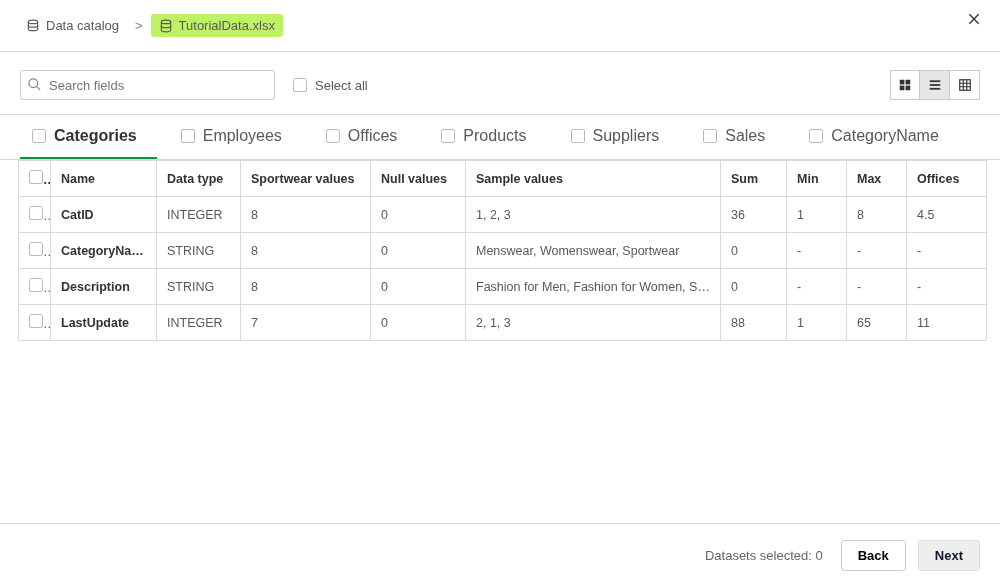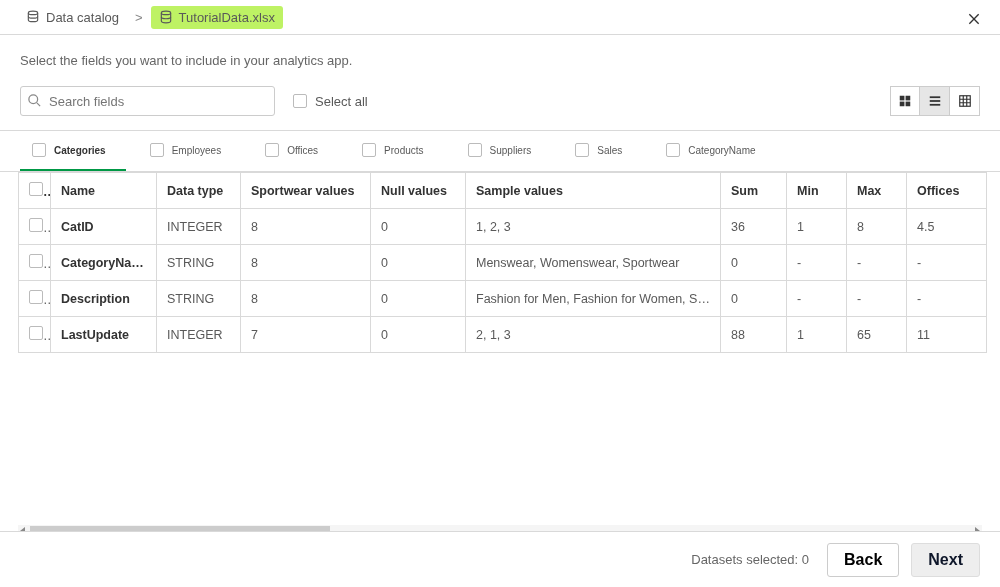--- a/index.html
+++ b/index.html
@@ -1,17 +1,17 @@
 <!DOCTYPE html>
 <html><head>
 <meta charset="utf-8">
 <style>
   * { box-sizing: border-box; }
   html, body { margin: 0; padding: 0; font-family: Arial, Helvetica, sans-serif; font-size: 13px; color: #595959; background: #fff; width: 1000px; height: 587px; overflow: hidden; }
-  .breadcrumb-bar { display: flex; align-items: center; padding: 8px 18px; border-bottom: 1px solid #d9d9d9; height: 35px; position: relative; }
+  .breadcrumb-bar { display: flex; align-items: center; padding: 8px 18px; border-bottom: 1px solid #d9d9d9; height: 52px; position: relative; }
   .bc-item { display: flex; align-items: center; gap: 6px; padding: 4px 8px; border-radius: 3px; cursor: pointer; }
   .bc-item.active { background: #bef264; }
   .bc-sep { margin: 0 8px; color: #888; }
   .close-x { position: absolute; right: 14px; top: 7px; cursor: pointer; padding: 4px; }
   .header-section { padding: 18px 20px 0 20px; }
   .page-title { font-size: 22px; font-weight: 700; color: #333; margin: 0 0 4px 0; }
   .page-subtitle { color: #666; margin: 0 0 18px 0; }
   .controls-row { display: flex; align-items: center; padding: 0 20px 14px 20px; }
   .search-wrap { position: relative; width: 255px; }
   .search-wrap input { width: 100%; height: 30px; padding: 4px 8px 4px 28px; border: 1px solid #ccc; border-radius: 3px; font-size: 13px; }
@@ -19,43 +19,43 @@
   .select-all { display: flex; align-items: center; gap: 8px; margin-left: 18px; }
   .chk { width: 14px; height: 14px; border: 1px solid #bbb; border-radius: 2px; display: inline-block; background: #fff; }
   .view-toggle { margin-left: auto; display: flex; }
   .vt-btn { width: 30px; height: 30px; border: 1px solid #ccc; background: #fff; display: flex; align-items: center; justify-content: center; cursor: pointer; }
   .vt-btn + .vt-btn { border-left: none; }
   .vt-btn.active { background: #e6e6e6; }
   .tabs-section { border-top: 1px solid #d9d9d9; border-bottom: 1px solid #d9d9d9; }
   .tabs { display: flex; padding: 0 20px; }
   .tab { display: flex; align-items: center; gap: 8px; padding: 12px 20px 12px 12px; cursor: pointer; border-bottom: 2px solid transparent; margin-right: 12px; }
   .tab.selected { border-bottom: 2px solid #009845; color: #333; font-weight: 600; }
-  .tab .tab-label { font-size: 10px; }
+  .tab .tab-label { font-size: 16px; }
   .table-wrap { padding: 0 0 0 18px; border-radius: 28px; }
   table.grid { border-collapse: collapse; width: calc(100% - 18px); table-layout: fixed; }
   table.grid col.c-chk { width: 32px; }
   table.grid col.c-name { width: 106px; }
   table.grid col.c-type { width: 84px; }
   table.grid col.c-dv { width: 130px; }
   table.grid col.c-nv { width: 95px; }
   table.grid col.c-sv { width: 255px; }
   table.grid col.c-sum { width: 66px; }
   table.grid col.c-min { width: 60px; }
   table.grid col.c-max { width: 60px; }
   table.grid col.c-avg { width: 80px; }
   table.grid th, table.grid td { border: 1px solid #d9d9d9; padding: 9px 10px; text-align: left; font-size: 12.5px; white-space: nowrap; overflow: hidden; text-overflow: ellipsis; }
   table.grid th { font-weight: 700; color: #333; background: #fff; }
   table.grid td.name-cell { font-weight: 700; color: #333; }
   .chk-cell { text-align: center !important; }
   .scroll-bar-mock { position: absolute; left: 18px; right: 18px; bottom: 50px; height: 12px; background: #f5f5f5; display: flex; align-items: center; }
   .scroll-thumb { height: 10px; width: 300px; background: #ccc; margin-left: 12px; }
   .scroll-tri-left { position: absolute; left: 2px; top: 2px; width: 0; height: 0; border-top: 4px solid transparent; border-bottom: 4px solid transparent; border-right: 5px solid #888; }
   .scroll-tri-right { position: absolute; right: 2px; top: 2px; width: 0; height: 0; border-top: 4px solid transparent; border-bottom: 4px solid transparent; border-left: 5px solid #888; }
-  .footer { position: absolute; bottom: 0; left: 0; right: 0; height: 56px; border-top: 1px solid #d9d9d9; display: flex; align-items: center; justify-content: flex-end; padding: 0 20px; gap: 12px; background: #fff; }
-  .btn { padding: 7px 16px; border: 1px solid #ccc; background: #fff; border-radius: 3px; font-size: 16px; font-weight: 600; cursor: pointer; }
+  .footer { position: absolute; bottom: 0; left: 0; right: 0; height: 64px; border-top: 1px solid #d9d9d9; display: flex; align-items: center; justify-content: flex-end; padding: 0 20px; gap: 12px; background: #fff; }
+  .btn { padding: 7px 16px; border: 1px solid #ccc; background: #fff; border-radius: 3px; font-size: 13px; font-weight: 600; cursor: pointer; }
   .btn.disabled { background: #eee; color: #0f172a; border-color: #ddd; cursor: default; }
   .ds-status { color: #666; margin-right: 6px; }
   svg { display: block; }
 </style>
 </head>
 <body>
 
 <div class="breadcrumb-bar">
   <div class="bc-item">
     <span>
@@ -79,21 +79,20 @@
     <span>TutorialData.xlsx</span>
   </div>
   <div class="close-x">
     <svg width="16" height="16" viewBox="0 0 24 24" stroke="#333" stroke-width="2">
         <path d="M5 5l14 14M19 5L5 19"></path>
       </svg>
   </div>
 </div>
 
 <div class="header-section">
-  <p class="page-subtitle">Select the fields you want to include in your analytics app.</p>
 </div>
 
 <div class="controls-row">
   <div class="search-wrap">
     <span class="search-ic">
       <svg width="15" height="15" viewBox="0 0 24 24" fill="none" stroke="#888" stroke-width="2">
           <circle cx="10" cy="10" r="7"></circle>
           <path d="M21 21l-5.2-5.2"></path>
         </svg>
     </span>

